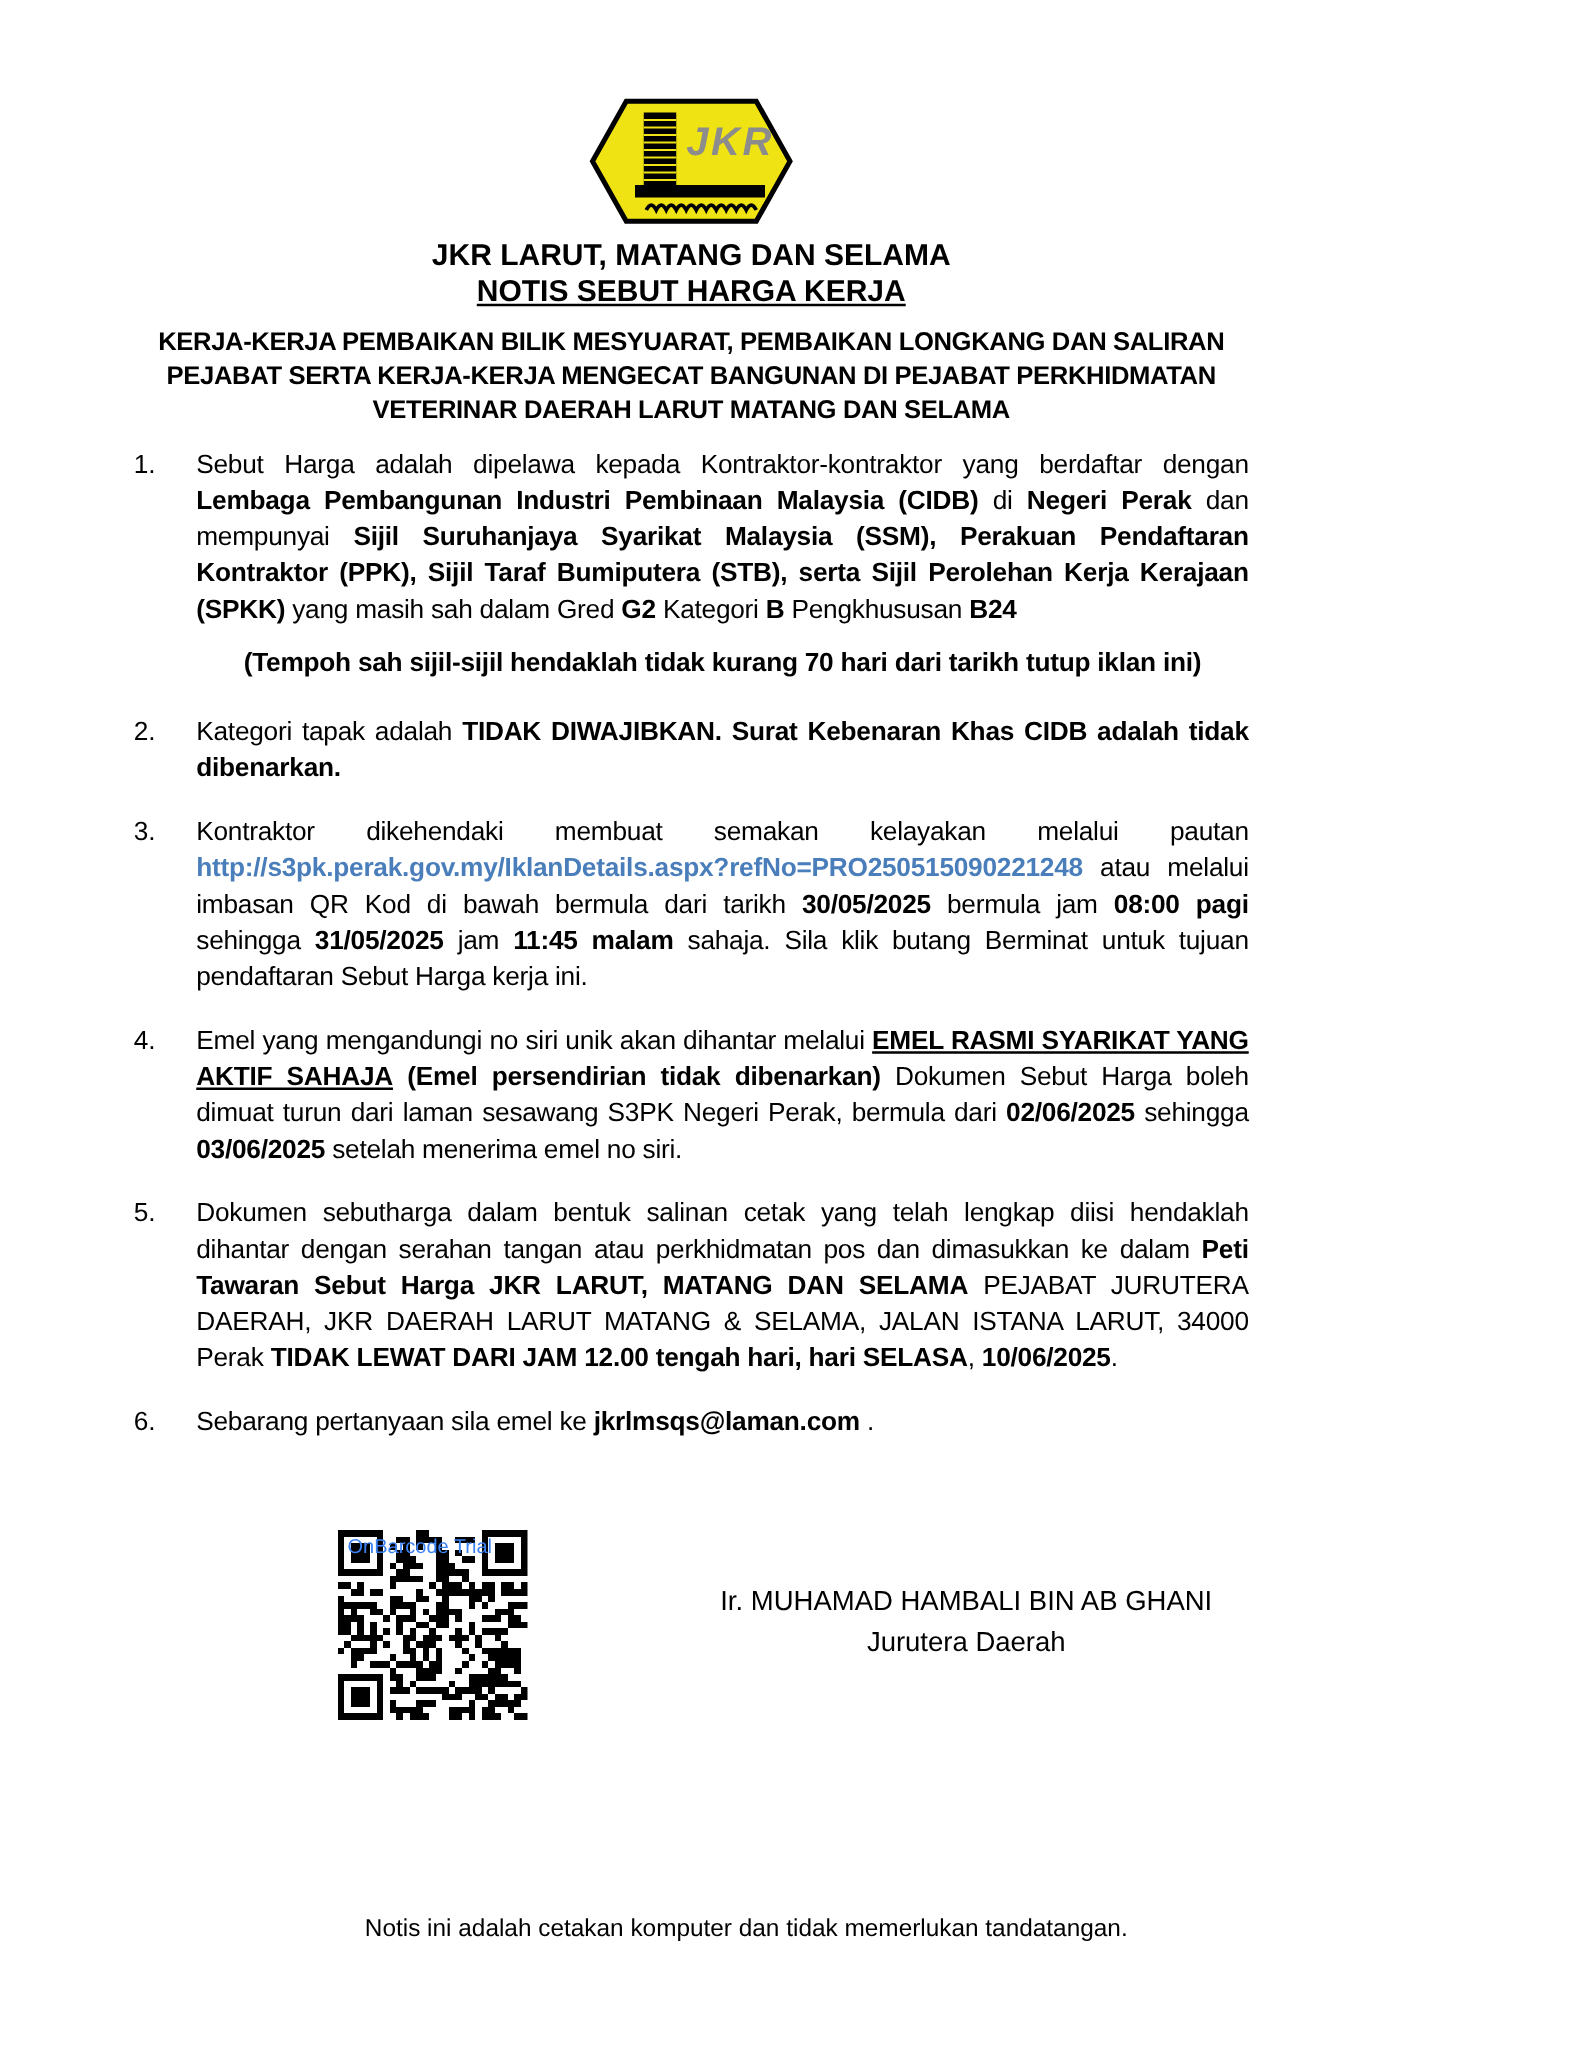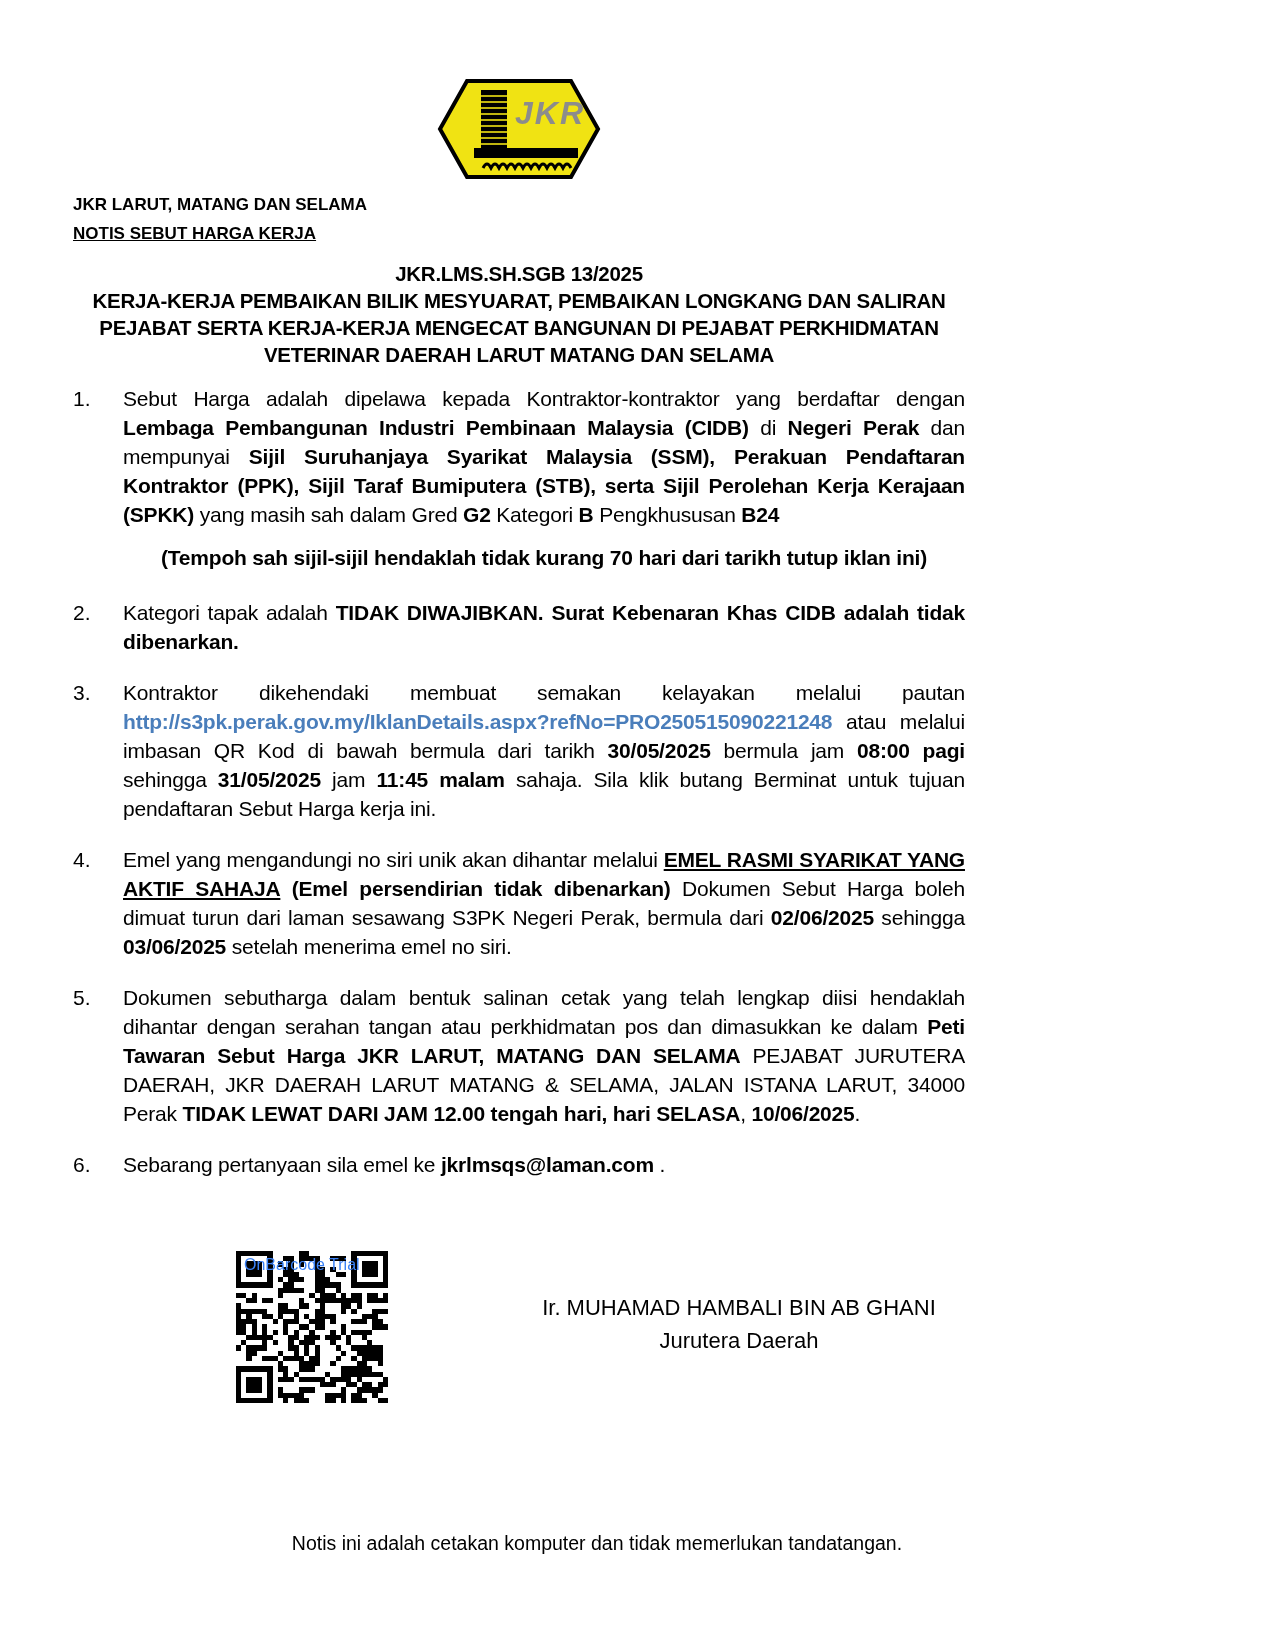--- a/index.html
+++ b/index.html
@@ -1,24 +1,24 @@
 <!DOCTYPE html>
 <html><head>
 <meta charset="utf-8">
 <style>
   html,body { margin:0; padding:0; background:#ffffff; }
   .page {
     position:relative; width:1275px; height:1650px; background:#ffffff;
     font-family:"Liberation Sans", sans-serif; color:#000; overflow:hidden;
   }
-  .content { padding:78px 0 0 73px; width:892px; }
+  .content { padding:78px 0 0 107px; width:892px; }
 
   .logo-wrap { text-align:center; height:104px; margin-bottom:8px; }
 
-  .hdr-line { font-weight:bold; font-size:17px; line-height:29px; }
+  .hdr-line { text-align:center; font-weight:bold; font-size:24px; line-height:29px; }
   .hdr-underline { text-decoration:underline; }
 
   .title-block { margin-top:12px; }
   .title-line { text-align:center; font-weight:bold; font-size:20.5px; line-height:27px; letter-spacing:-0.3px; }
 
   .list { margin-top:16px; }
   .item { display:flex; margin-bottom:22px; }
   .item .num { width:50px; flex:none; font-size:21px; line-height:29px; }
   .item .txt { width:842px; text-align:justify; font-size:21px; line-height:29px; letter-spacing:-0.2px; }
 
@@ -73,21 +73,20 @@
 
         <path d="M46,90 q4,-8 8,0 q4,-8 8,0 q4,-8 8,0 q4,-8 8,0 q4,-8 8,0 q4,-8 8,0 q4,-8 8,0 q4,-8 8,0 q4,-8 8,0 q4,-8 8,0 q4,-8 8,0" fill="none" stroke="#000000" stroke-width="3"></path>
         <text x="78" y="46" font-family="Liberation Sans, sans-serif" font-size="32" font-weight="bold" font-style="italic" fill="#8C8C8C" letter-spacing="2">JKR</text>
       </svg>
     </div>
 
     <div class="hdr-line">JKR LARUT, MATANG DAN SELAMA</div>
     <div class="hdr-line"><span class="hdr-underline">NOTIS SEBUT HARGA KERJA</span></div>
 
     <div class="title-block">
-      <div class="title-line">JKR.LMS.SH.SGB 13/2025</div>
       <div class="title-line">KERJA-KERJA PEMBAIKAN BILIK MESYUARAT, PEMBAIKAN LONGKANG DAN SALIRAN</div>
       <div class="title-line">PEJABAT SERTA KERJA-KERJA MENGECAT BANGUNAN DI PEJABAT PERKHIDMATAN</div>
       <div class="title-line">VETERINAR DAERAH LARUT MATANG DAN SELAMA</div>
     </div>
 
     <div class="list">
 
       <div class="item" style="margin-bottom:0;">
         <div class="num">1.</div>
         <div class="txt"><span>Sebut Harga adalah dipelawa kepada Kontraktor-kontraktor yang berdaftar dengan </span><span class="b">Lembaga Pembangunan Industri Pembinaan Malaysia (CIDB)</span><span> di </span><span class="b">Negeri Perak</span><span> dan mempunyai </span><span class="b">Sijil Suruhanjaya Syarikat Malaysia (SSM), Perakuan Pendaftaran Kontraktor (PPK), Sijil Taraf Bumiputera (STB),  serta Sijil Perolehan Kerja Kerajaan (SPKK)</span><span> yang masih sah dalam Gred  </span><span class="b">G2</span><span> Kategori </span><span class="b">B</span><span>  Pengkhususan </span><span class="b">B24</span></div>

